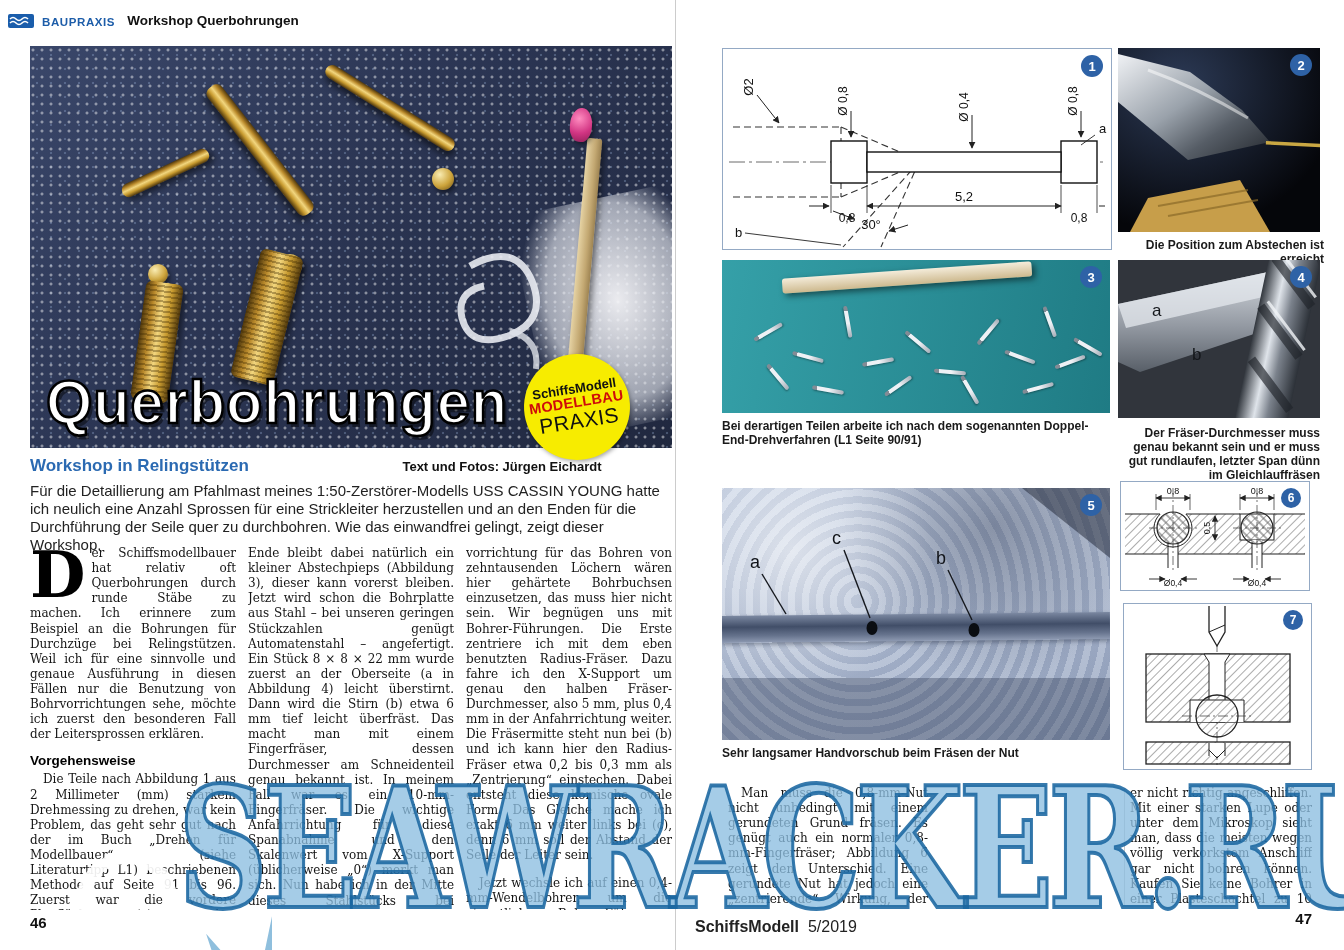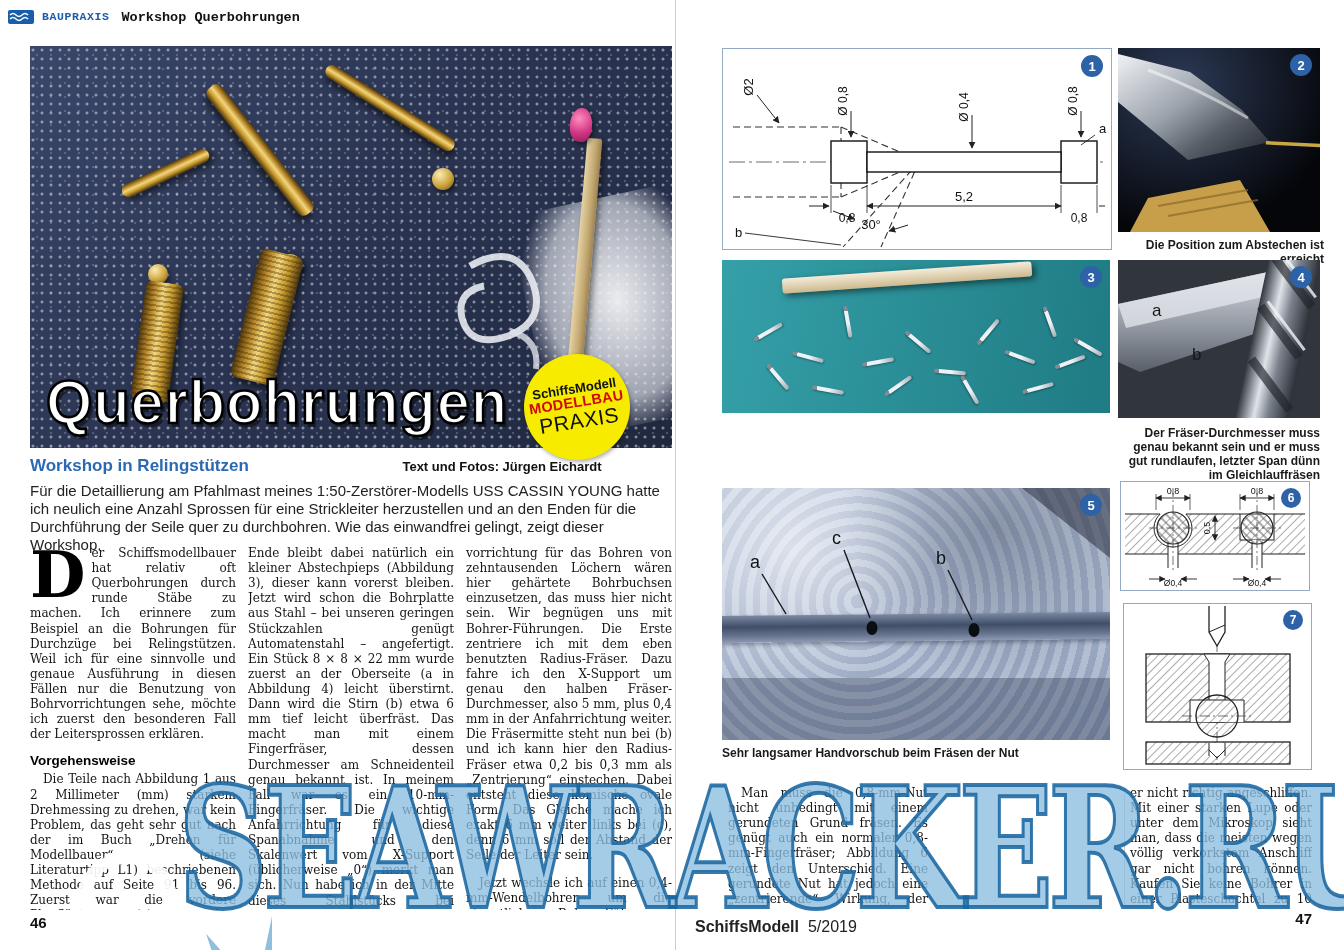--- a/index.html
+++ b/index.html
@@ -1,20 +1,20 @@
 <!DOCTYPE html>
 <html><head>
 <meta charset="utf-8">
 <style>
   html,body{margin:0;padding:0;background:#888;}
   #root{position:relative;width:1344px;height:950px;background:#ffffff;overflow:hidden;
         font-family:"Liberation Sans",sans-serif;color:#1b1b1b;margin:0 auto;}
 
   
-  .hdr{position:absolute;left:8px;top:10px;height:18px;display:flex;align-items:flex-start;gap:8px;font-family:Liberation Mono, monospace;}
+  .hdr{position:absolute;left:8px;top:10px;height:18px;display:flex;align-items:flex-end;gap:8px;}
   .hdr-section{color:#1d5da9;font-weight:bold;font-size:11.5px;letter-spacing:.6px;}
   .hdr-title{color:#111;font-weight:bold;font-size:13.5px;margin-left:4px;}
 
   
   .hero{position:absolute;left:30px;top:46px;width:642px;height:402px;overflow:hidden;
     background:
       radial-gradient(circle at 3px 4px, rgba(255,255,255,.45) 1.2px, transparent 1.8px),
       radial-gradient(circle at 7px 9px, rgba(170,195,235,.28) 1px, transparent 1.6px),
       linear-gradient(135deg,#3a476a 0%,#2b3553 45%,#20283f 100%);
     background-size:9px 9px,14px 14px,100% 100%;}
@@ -271,20 +271,21 @@
     <div class="pin" style="left:312px;top:60px;transform:rotate(70deg);"></div>
     <div class="pin" style="left:332px;top:100px;transform:rotate(-20deg);"></div>
     <div class="pin" style="left:90px;top:128px;transform:rotate(10deg);"></div>
     <div class="pin" style="left:160px;top:124px;transform:rotate(-35deg);"></div>
     <div class="pin" style="left:232px;top:128px;transform:rotate(60deg);"></div>
     <div class="pin" style="left:300px;top:126px;transform:rotate(-15deg);"></div>
     <div class="pin" style="left:350px;top:85px;transform:rotate(30deg);"></div>
     <div class="pin" style="left:40px;top:115px;transform:rotate(50deg);"></div>
     <div class="figbadge">3</div>
   </div>
+  <div class="caption" style="left:722px;top:419px;width:382px;">Bei derartigen Teilen arbeite ich nach dem sogenannten Doppel-End-Drehverfahren (L1 Seite 90/91)</div>
 
   <div class="fig" style="left:1118px;top:260px;width:202px;height:158px;background:#3c4148;">
     <svg width="202" height="158" viewBox="0 0 202 158">
       <linearGradient id="gSteel" x1="0" y1="0" x2="0" y2="1">
         <stop offset="0" stop-color="#d3d8de"></stop>
           <stop offset=".55" stop-color="#9298a1"></stop>
           <stop offset="1" stop-color="#585f68"></stop>
       </linearGradient>
       <rect width="202" height="158" fill="#31353c"></rect>
       <polygon points="0,44 150,12 172,62 22,112 0,102" fill="url(#gSteel)"></polygon>

